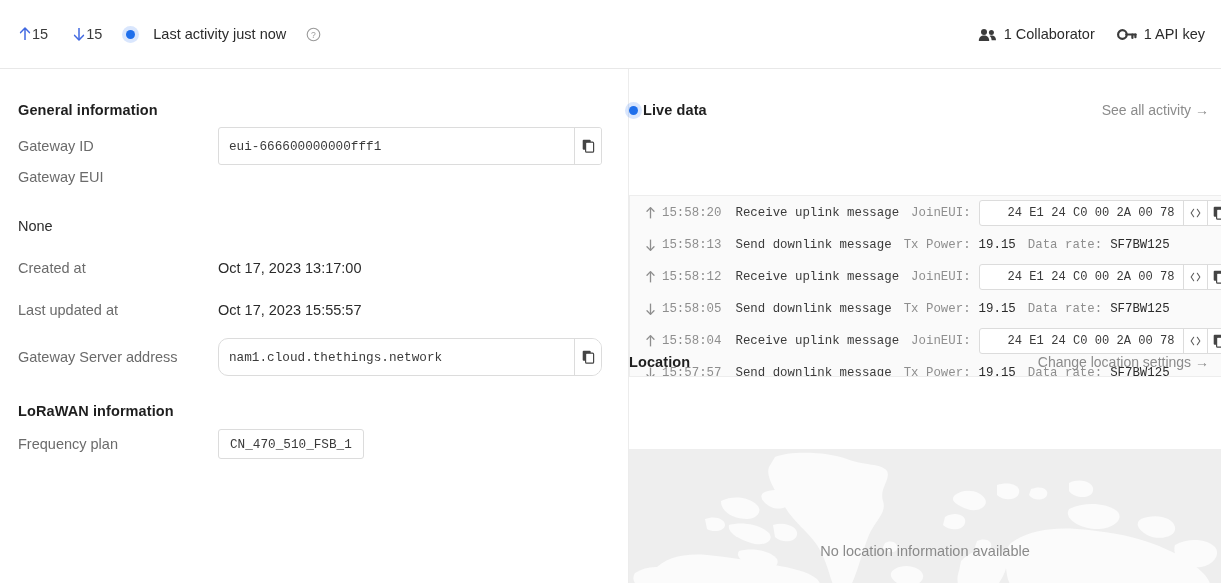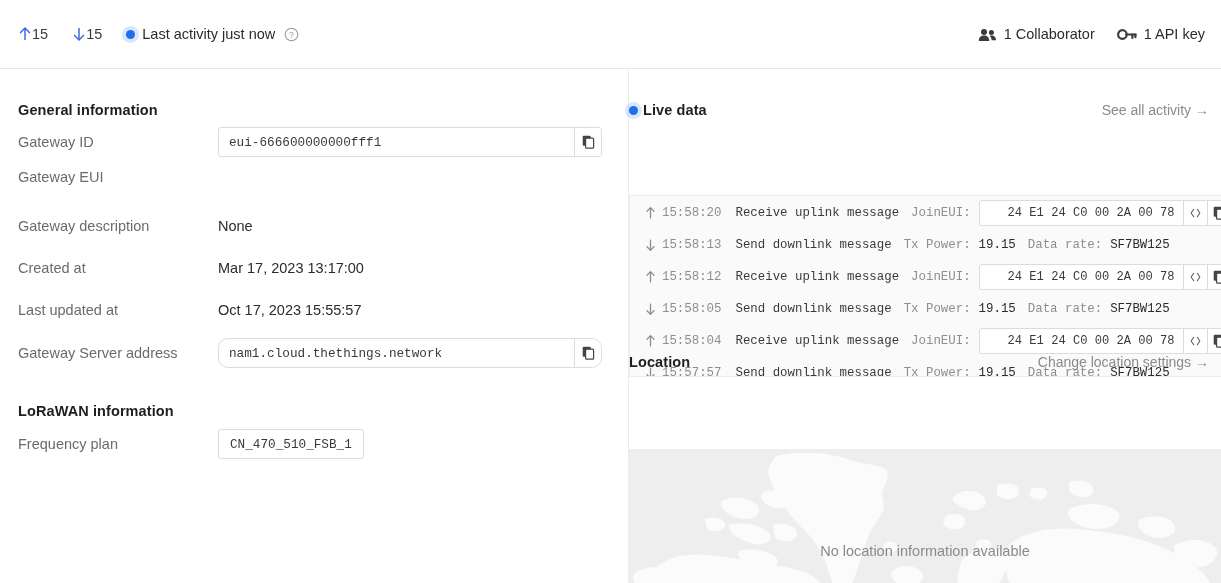--- a/index.html
+++ b/index.html
@@ -20,21 +20,21 @@
     display: flex; align-items: center;
   }
   .sb-left { display: flex; align-items: center; padding-left: 18px; gap: 0; }
   .sb-right { margin-left: auto; display: flex; align-items: center; padding-right: 16px; gap: 22px; }
 
   .count-item { display: flex; align-items: center; margin-right: 24px; }
   .arrow-ico { width: 14px; height: 16px; display:inline-block; position: relative; }
   .arrow-ico svg { display:block; }
   .count-num { font-size: 14.5px; color: #3b3b3b; font-family: "Liberation Sans", sans-serif; }
 
-  .activity-group { display: flex; align-items: center; gap: 7px; }
+  .activity-group { display: flex; align-items: center; gap: 18px; }
   .live-dot {
     width: 9px; height: 9px; border-radius: 50%;
     background: #1f6feb;
     box-shadow: 0 0 0 4px rgba(80,140,245,0.22);
     display:inline-block; flex: 0 0 auto;
   }
   .activity-text { font-size: 14.5px; color: #2b2b2b; }
   .help-ico { width: 15px; height: 15px; display:inline-block; margin-left: 2px; }
 
   .meta-item { display:flex; align-items:center; gap:7px; font-size:14.5px; color:#2b2b2b; }
@@ -50,21 +50,21 @@
     font-size: 14.5px; font-weight: bold; color: #1f1f1f;
     letter-spacing: 0.1px;
   }
 
   
   .lrow { position:absolute; left:18px; display:flex; align-items:center; }
   .lbl { width: 200px; font-size: 14.5px; color: #6b6b6b; flex:0 0 200px; }
   .plain-val { font-size: 14.5px; color: #2b2b2b; }
 
   .inputbox {
-    display:flex; align-items:stretch; height: 30px;
+    display:flex; align-items:stretch; height: 38px;
     border: 1px solid #dcdcdc; border-radius: 3px; background:#fff;
     overflow:hidden;
   }
   .inputbox .txt {
     display:flex; align-items:center;
     padding: 0 10px;
     font-family: "Liberation Mono", monospace;
     font-size: 12.7px; color: #3a3a3a;
     white-space: nowrap; overflow:hidden;
   }
@@ -223,27 +223,26 @@
             </svg>
           </span>
         </span>
       </div>
 
       <div class="lrow" style="top:100px;">
         <span class="lbl">Gateway EUI</span>
       </div>
 
       <div class="lrow" style="top:149px;">
-        <span class="lbl">Gateway description</span>
         <span class="plain-val">None</span>
       </div>
 
       <div class="lrow" style="top:191px;">
         <span class="lbl">Created at</span>
-        <span class="plain-val">Mar 17, 2023 13:17:00</span>
+        <span class="plain-val">Oct 17, 2023 13:17:00</span>
       </div>
 
       <div class="lrow" style="top:233px;">
         <span class="lbl">Last updated at</span>
         <span class="plain-val">Oct 17, 2023 15:55:57</span>
       </div>
 
       <div class="lrow" style="top:269px;">
         <span class="lbl">Gateway Server address</span>
         <span class="inputbox" style="width:384px;border-radius:10px;">

